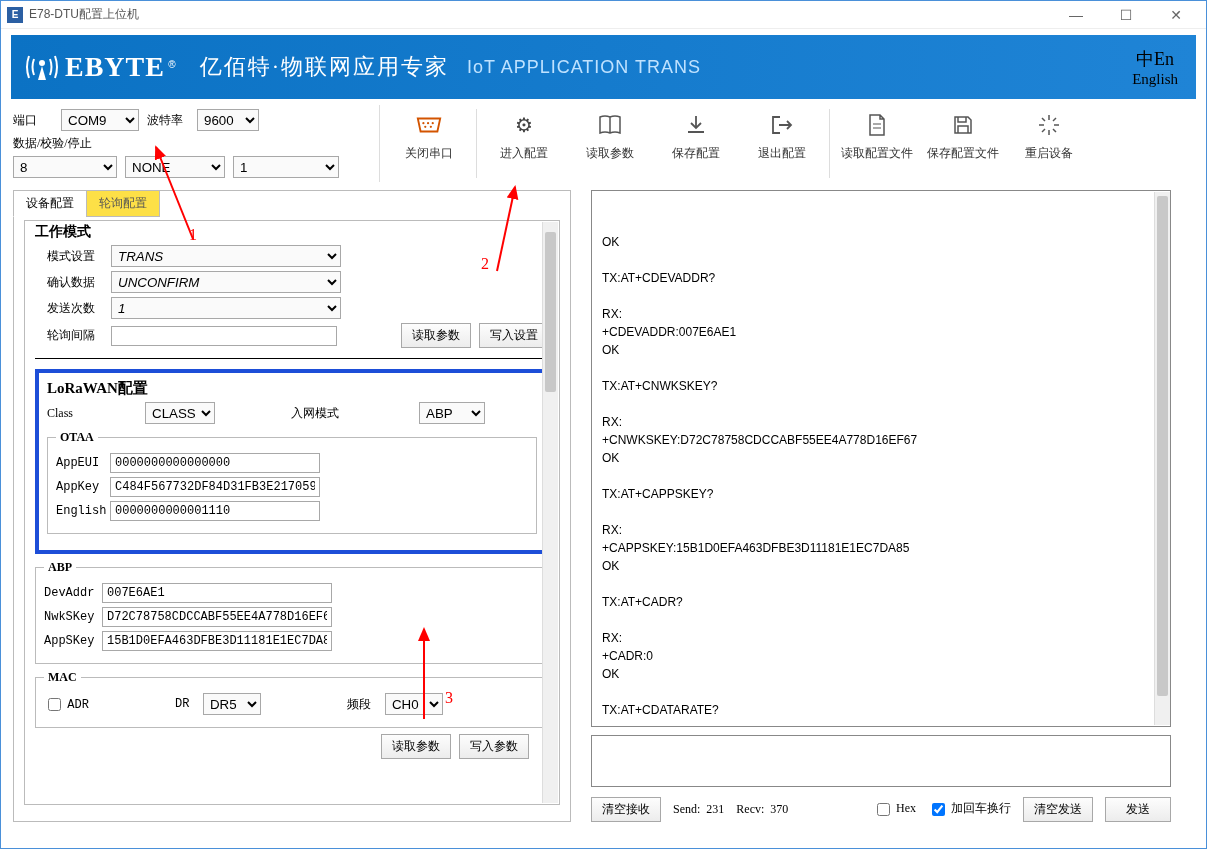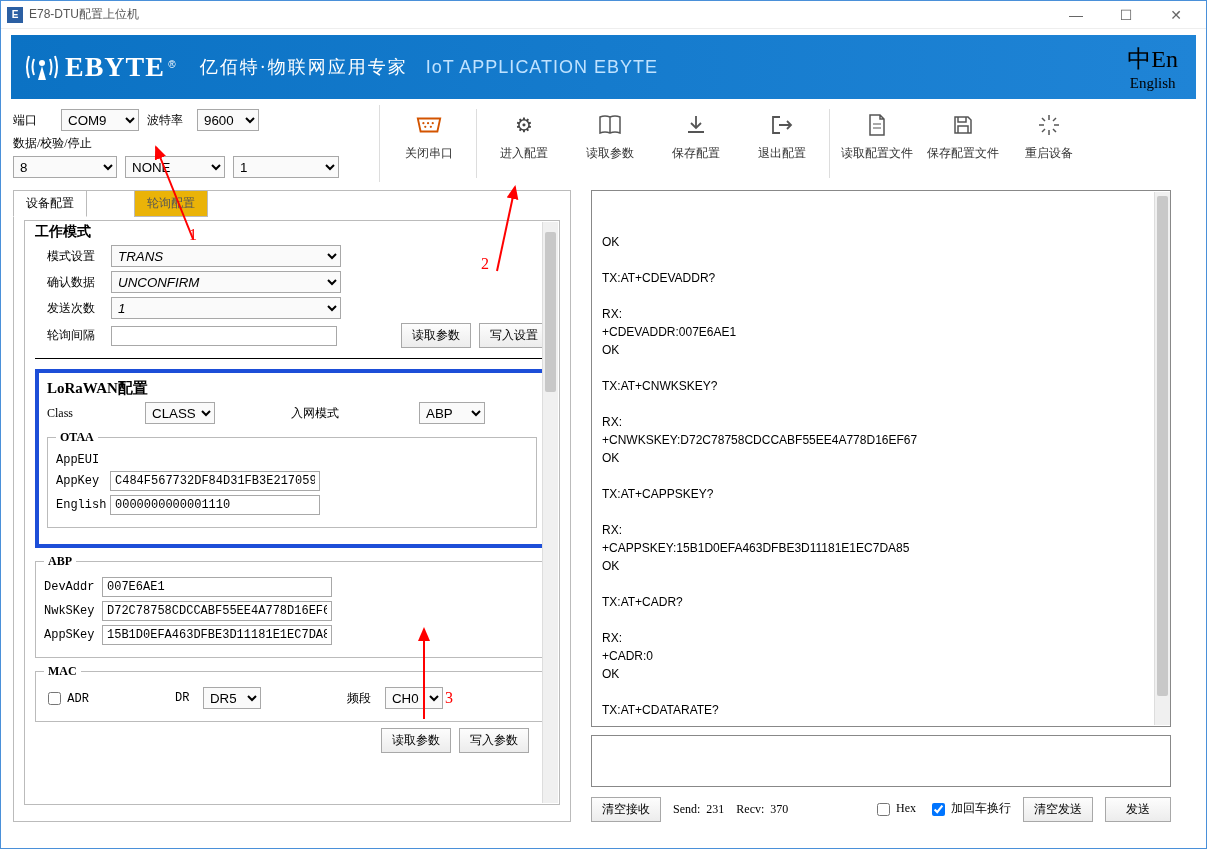--- a/index.html
+++ b/index.html
@@ -7,39 +7,39 @@
   .window { width:1207px; height:849px; border:1px solid #4a90d9; position:relative; background:#fff; overflow:hidden; }
   .titlebar { height:28px; background:#fff; display:flex; align-items:center; padding:0 6px; border-bottom:1px solid #eee; }
   .titlebar .app-icon { width:16px; height:16px; background:#2b5fa3; color:#fff; font-size:10px; display:flex; align-items:center; justify-content:center; margin-right:6px; font-weight:bold; }
   .titlebar .title { flex:1; color:#555; font-size:12px; }
   .winbtns { display:flex; gap:18px; padding-right:8px; }
   .winbtn { width:32px; height:20px; display:flex; align-items:center; justify-content:center; color:#666; font-size:14px; cursor:pointer; }
   .banner { background: linear-gradient(90deg,#0b72c4,#1f84d6); color:#fff; height:64px; margin:6px 10px 0 10px; display:flex; align-items:center; position:relative; }
   .banner .logo { margin-left:14px; display:flex; align-items:center; gap:6px; }
   .banner .logotxt { font-family: serif; font-size:28px; font-weight:bold; letter-spacing:1px; }
   .banner .logosub { font-size:10px; position:relative; top:-8px; }
-  .banner .tagline { margin-left:24px; font-size:18px; letter-spacing:2px; font-family: SimSun, serif; }
+  .banner .tagline { margin-left:24px; font-size:22px; letter-spacing:2px; font-family: SimSun, serif; }
   .banner .tag2 { margin-left:18px; color:#bfe2ff; font-size:18px; letter-spacing:1px; white-space:nowrap; }
   .banner .lang { position:absolute; right:18px; text-align:center; color:#000; font-family: SimSun, serif; font-size:15px; }
-  .banner .lang .cn { font-size:24px; }
+  .banner .lang .cn { font-size:18px; }
   .toolbar-area { display:flex; padding:6px 10px 0 12px; }
   .port-block { width:360px; padding-top:4px; }
   .prow { display:flex; align-items:center; gap:8px; margin-bottom:4px; }
   .plabel { width:90px; font-family: SimSun, serif; }
   select.sel { height:22px; border:1px solid #a8a8a8; background:#fafafa; padding:0 2px; }
   .toolbar { display:flex; gap:0; margin-left:6px; border-left:1px solid #ddd; padding-left:6px; }
   .tbtn { width:86px; display:flex; flex-direction:column; align-items:center; justify-content:flex-start; padding-top:6px; gap:6px; cursor:pointer; }
   .ticon { width:28px; height:28px; display:flex; align-items:center; justify-content:center; color:#444; font-size:20px; }
   .tlabel { font-family: SimSun, serif; font-size:12px; color:#333; }
   .sep { width:1px; background:#ddd; margin:4px 4px; }
   .main { display:flex; gap:20px; padding:8px 12px 0 12px; height:640px; }
   .left { width:558px; border:1px solid #bbb; position:relative; }
-  .tabs { position:relative; top:-1px; left:-1px; display:flex;gap:48px; }
+  .tabs { position:relative; top:-1px; left:-1px; display:flex; }
   .tab { border:1px solid #bbb; padding:4px 12px; font-family: SimSun, serif; background:#fff; border-bottom:1px solid #fff; margin-right:-1px; }
-  .tab.inactive { background:#eab308; border-bottom:1px solid #bbb; color:#555; }
+  .tab.inactive { background:#fde047; border-bottom:1px solid #bbb; color:#555; }
   .panel { padding:0 10px 10px 10px; height:595px; overflow:hidden; position:relative; }
   .scrollbox { border:1px solid #bbb; margin-top:2px; height:100%; position:relative; padding:6px 10px; }
   .vscroll { position:absolute; right:1px; top:1px; bottom:1px; width:16px; background:#f0f0f0; border-left:1px solid #ddd; }
   .vscroll .thumb { position:absolute; left:2px; right:2px; top:10px; height:160px; background:#c8c8c8; border-radius:2px; }
   .section-title { font-family: SimSun, serif; font-weight:bold; font-size:14px; margin:4px 0 4px 0; }
   .frow { display:flex; align-items:center; gap:8px; margin:4px 0; }
   .flabel { width:56px; font-family: SimSun, serif; }
   .wide-sel { width:230px;font-style:italic; }
   .btn { border:1px solid #a8a8a8; background:linear-gradient(#fdfdfd,#ececec); padding:3px 10px; font-family: SimSun, serif; font-size:12px; cursor:pointer; }
   .highlight-box { border:4px solid #1d4ed8; padding:2px 8px 10px 8px; margin-top:0; }
@@ -84,21 +84,21 @@
         </g>
         <circle cx="17" cy="13" r="3" fill="#fff"></circle>
         <path d="M17 16 L13 30 L21 30 Z" fill="#fff"></path>
       </svg>
       <div>
         <span class="logotxt">EBYTE</span>
         <span class="logosub">®</span>
       </div>
     </div>
     <div class="tagline">亿佰特·物联网应用专家</div>
-    <div class="tag2">IoT APPLICATION EBYTE</div>
+    <div class="tag2">IoT APPLICATION TRANS</div>
     <div class="lang">
       <div class="cn">中En</div>
       <div>English</div>
     </div>
   </div>
 
   <div class="toolbar-area">
     <div class="port-block">
       <div class="prow">
         <span class="plabel" style="width:40px">端口</span>
@@ -245,20 +245,21 @@
               <span style="width:60px"></span>
               <span class="flabel" style="width:56px">入网模式</span>
               <span style="width:56px"></span>
               <select class="sel" style="width:66px"><option>ABP</option></select>
             </div>
 
             <fieldset class="group">
               <legend>OTAA</legend>
               <div class="frow">
                 <span class="flabel" style="width:46px;font-family:'Courier New'">AppEUI</span>
+                <input class="textin" style="width: 210px;" value="0000000000000000">
               </div>
               <div class="frow">
                 <span class="flabel" style="width:46px;font-family:'Courier New'">AppKey</span>
                 <input class="textin" style="width: 210px;" value="C484F567732DF84D31FB3E2170597A1A">
               </div>
               <div class="frow">
                 <span class="flabel" style="width:46px;font-family:'Courier New'">English</span>
                 <input class="textin" style="width: 210px;" value="0000000000001110">
               </div>
             </fieldset>

